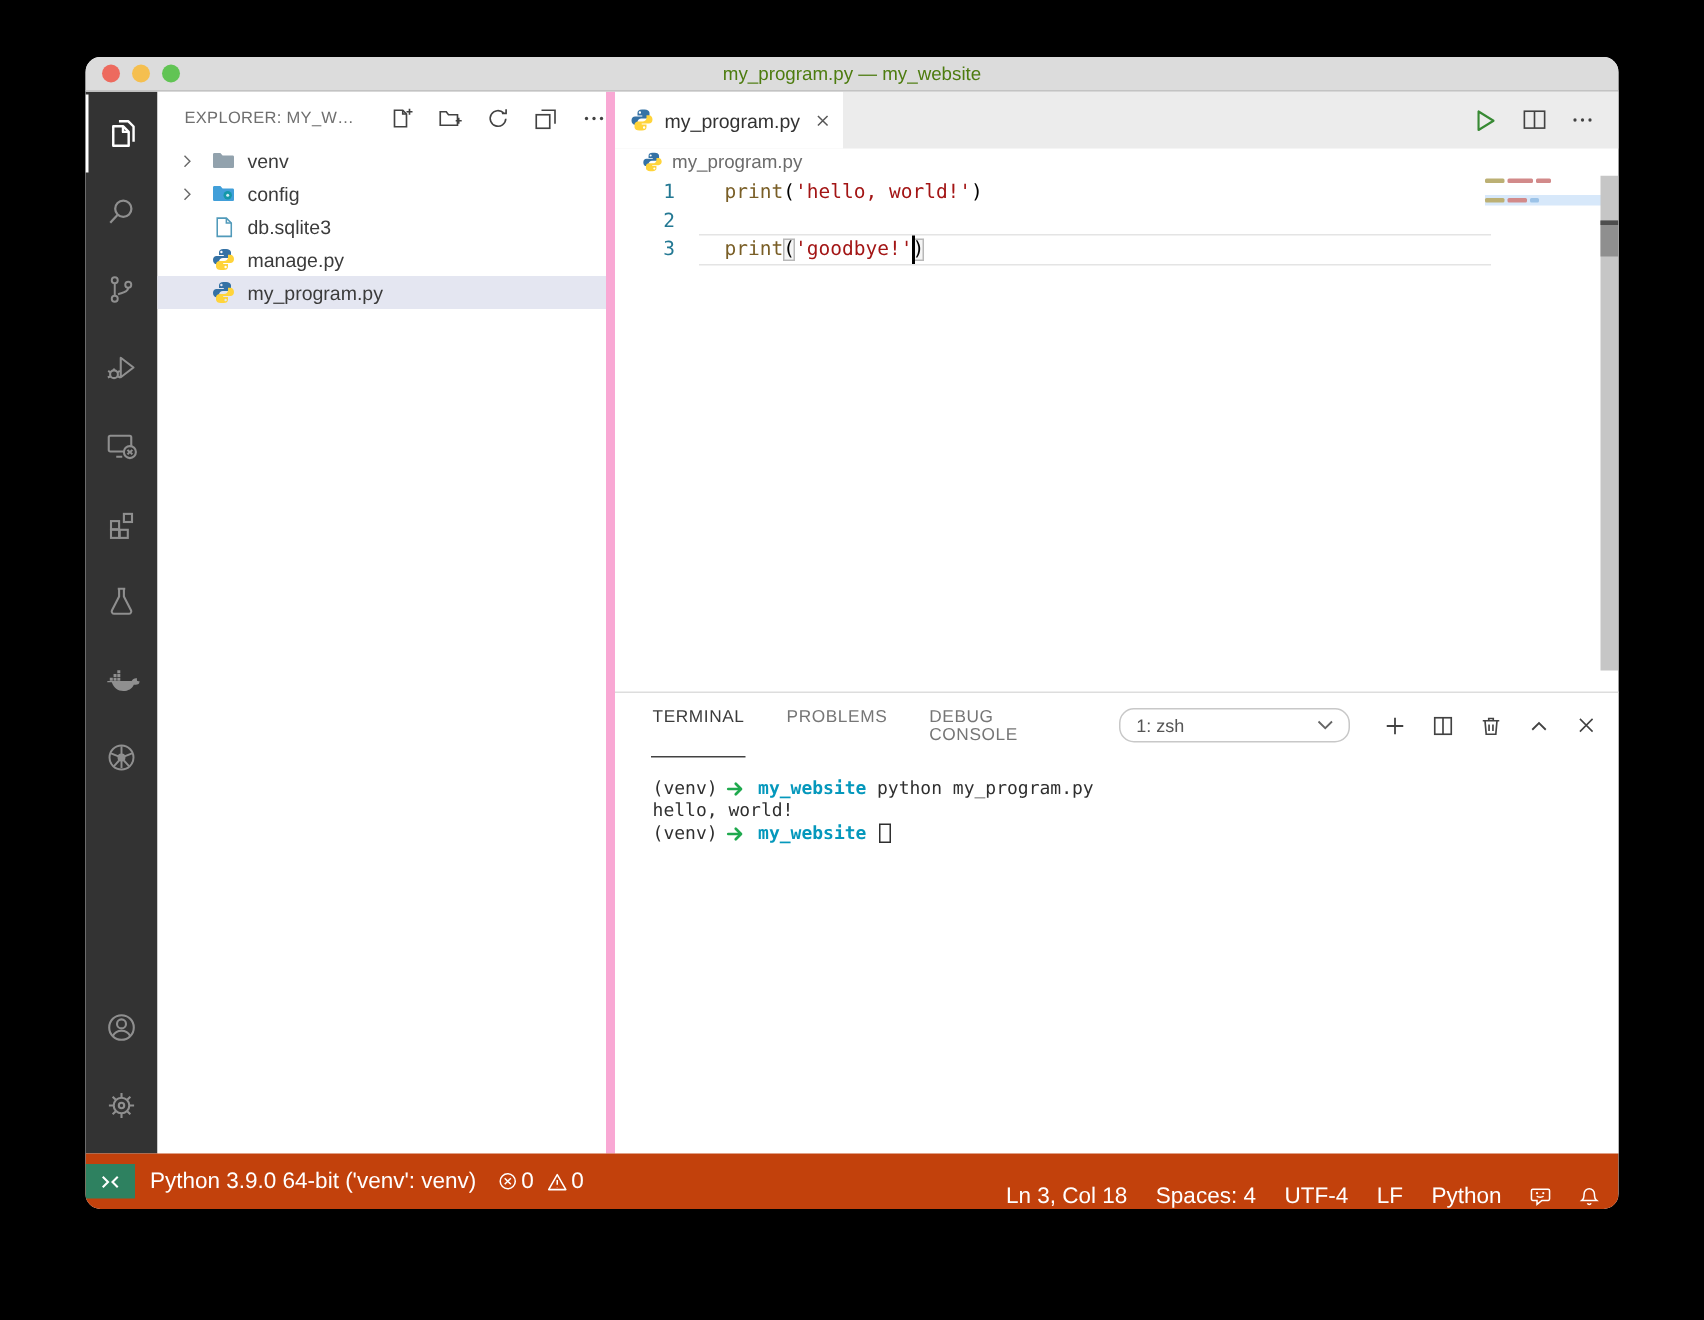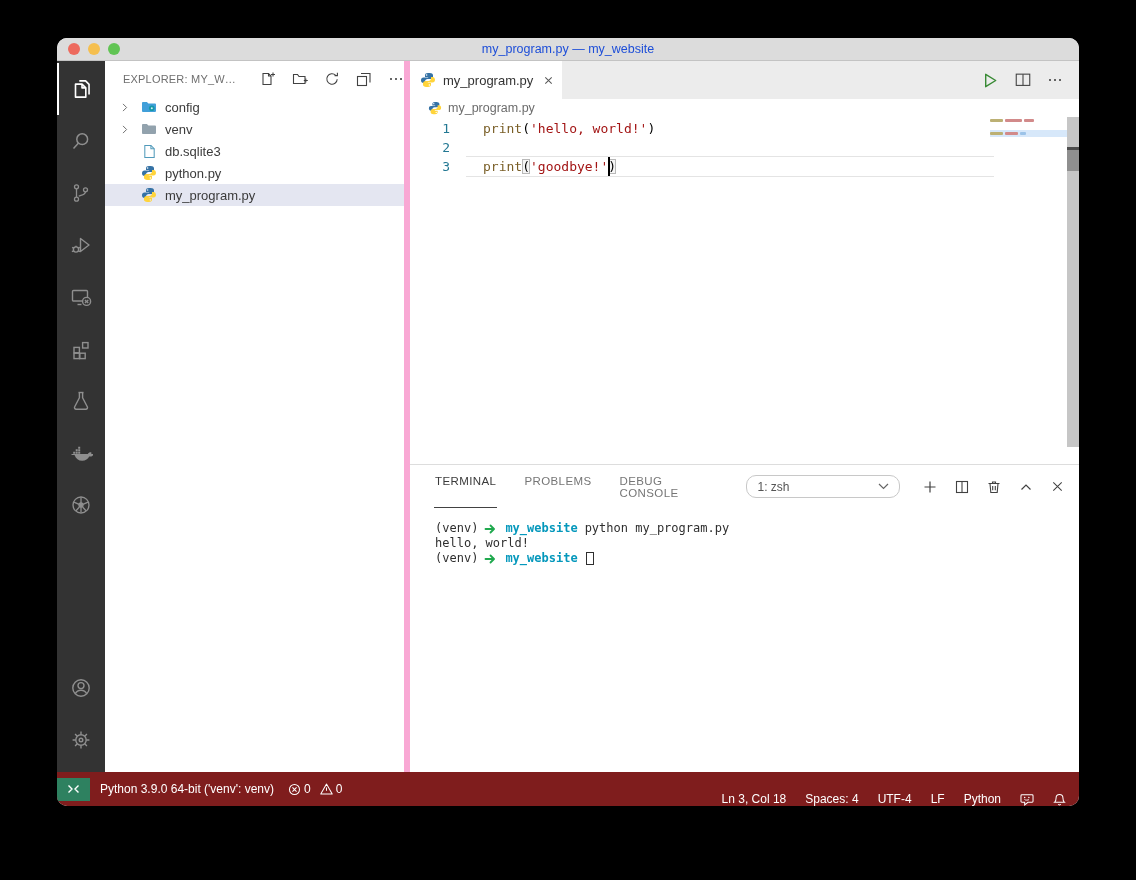--- a/index.html
+++ b/index.html
@@ -4,21 +4,21 @@
 <style>
   html,body{margin:0;padding:0;}
   body{width:1136px;height:880px;background:#000;font-family:"Liberation Sans",sans-serif;position:relative;overflow:hidden;}
   .window{position:absolute;left:57px;top:38px;width:1022px;height:768px;border-radius:10px;overflow:hidden;
           display:flex;flex-direction:column;background:#fff;box-shadow:0 22px 70px rgba(0,0,0,.65);}
   
   .titlebar{flex:0 0 22px;background:#dcdcdc;border-bottom:1px solid #c3c3c3;position:relative;display:flex;align-items:center;justify-content:center;}
   .traffic{position:absolute;left:11px;top:5px;display:flex;gap:8px;}
   .traffic span{width:12px;height:12px;border-radius:50%;display:block;}
   .tl-red{background:#ed6a5e;}.tl-yellow{background:#f5bf4f;}.tl-green{background:#61c454;}
-  .title-text{font-size:12.5px;color:#1d4ed8;}
+  .title-text{font-size:12.5px;color:#4d7c0f;}
   
   .bodyrow{flex:1;display:flex;min-height:0;}
   .activitybar{flex:0 0 48px;background:#333333;display:flex;flex-direction:column;align-items:center;color:#8f8f8f;}
   .ab-item{width:48px;height:52px;display:flex;align-items:center;justify-content:center;box-sizing:border-box;cursor:pointer;}
   .ab-item.active{color:#ffffff;border-left:2px solid #fff;}
   .ab-top{margin-top:2px;display:flex;flex-direction:column;}
   .ab-bottom{margin-top:auto;margin-bottom:6px;display:flex;flex-direction:column;}
   
   .sidebar{flex:0 0 300px;background:#ffffff;border-right:6px solid #f9a8d4;display:flex;flex-direction:column;box-sizing:border-box;}
   .sidebar-header{flex:0 0 35px;display:flex;align-items:center;padding-left:18px;}
@@ -66,21 +66,21 @@
   .shell-select{margin-left:30px;width:158px;height:23px;border:1px solid #c8c8c8;border-radius:10px;display:flex;align-items:center;justify-content:space-between;padding:0 10px;font-size:12px;color:#555;box-sizing:border-box;cursor:pointer;background:#fff;}
   .panel-actions{margin-left:22px;display:flex;gap:16px;color:#424242;align-items:center;}
   .panel-actions>*{cursor:pointer;display:flex;}
   .terminal-body{flex:1;padding:13px 0 0 25px;font-family:"DejaVu Sans Mono",monospace;font-size:12px;line-height:15px;color:#2f2f2f;cursor:text;}
   .t-line{white-space:pre;display:flex;align-items:center;}
   .t-arrow{margin:0 9px 0 6px;display:flex;}
   .t-dir{color:#0598bc;font-weight:bold;}
   .t-cmd{margin-left:7px;}
   .t-cursor{display:inline-block;width:8px;height:13px;border:1.5px solid #2f2f2f;margin-left:8px;box-sizing:border-box;}
   
-  .statusbar{flex:0 0 23px;background:#7f1d1d;display:flex;align-items:center;color:#fff;font-size:12px;}
+  .statusbar{flex:0 0 23px;background:#c2410c;display:flex;align-items:center;color:#fff;font-size:15px;}
   .sb-remote{width:33px;height:23px;background:#2e8160;display:flex;align-items:center;justify-content:center;cursor:pointer;}
   .sb-item{display:flex;align-items:center;gap:4px;cursor:pointer;white-space:nowrap;}
   .sb-interpreter{margin-left:10px;}
   .sb-problems{margin-left:14px;gap:3px;}
   .sb-problems .num{margin-right:6px;}
   .sb-right{margin-left:auto;display:flex;align-items:center;gap:19px;padding-right:13px;margin-top:20px;}
   .icon16{width:16px;height:16px;display:flex;align-items:center;justify-content:center;}
   svg{display:block;}
 </style>
 </head>
@@ -273,39 +273,39 @@
       </div>
       <div class="tree">
         <div class="tree-row">
           <span class="chev">
               <svg viewBox="0 0 10 12" width="8" height="11">
                 <path d="M2.5 1.5 7 6l-4.5 4.5" stroke="#6a6a6a" fill="none" stroke-width="1.2"></path>
               </svg>
             </span>
           <span class="tree-icon">
               <svg viewBox="0 0 16 16" width="16" height="16">
-                <path d="M1 3.9c0-.5.4-.9.9-.9h4l1.5 1.6h6.7c.5 0 .9.4.9.9v6.6c0 .5-.4.9-.9.9H1.9a.9.9 0 0 1-.9-.9z" fill="#419fd9"></path>
-                <circle cx="10.8" cy="9.2" r="2.8" fill="#1498a8"></circle>
-                <circle cx="10.8" cy="9.2" r="1" fill="#d2ecf4"></circle>
-              </svg>
-            </span>
-          <span class="tree-label">config</span>
+                <path d="M1 3.9c0-.5.4-.9.9-.9h4l1.5 1.6h6.7c.5 0 .9.4.9.9v6.6c0 .5-.4.9-.9.9H1.9a.9.9 0 0 1-.9-.9z" fill="#92a2ad"></path>
+              </svg>
+            </span>
+          <span class="tree-label">venv</span>
         </div>
         <div class="tree-row">
           <span class="chev">
               <svg viewBox="0 0 10 12" width="8" height="11">
                 <path d="M2.5 1.5 7 6l-4.5 4.5" stroke="#6a6a6a" fill="none" stroke-width="1.2"></path>
               </svg>
             </span>
           <span class="tree-icon">
               <svg viewBox="0 0 16 16" width="16" height="16">
-                <path d="M1 3.9c0-.5.4-.9.9-.9h4l1.5 1.6h6.7c.5 0 .9.4.9.9v6.6c0 .5-.4.9-.9.9H1.9a.9.9 0 0 1-.9-.9z" fill="#92a2ad"></path>
-              </svg>
-            </span>
-          <span class="tree-label">venv</span>
+                <path d="M1 3.9c0-.5.4-.9.9-.9h4l1.5 1.6h6.7c.5 0 .9.4.9.9v6.6c0 .5-.4.9-.9.9H1.9a.9.9 0 0 1-.9-.9z" fill="#419fd9"></path>
+                <circle cx="10.8" cy="9.2" r="2.8" fill="#1498a8"></circle>
+                <circle cx="10.8" cy="9.2" r="1" fill="#d2ecf4"></circle>
+              </svg>
+            </span>
+          <span class="tree-label">config</span>
         </div>
         <div class="tree-row">
           <span class="chev"></span>
           <span class="tree-icon">
               <svg viewBox="0 0 16 16" width="15" height="15">
                 <g stroke="#519aba" fill="#fff" stroke-width="1.1">
                   <path d="M3 1.5h6.5L13 5v9.5H3z"></path>
                   <path d="M9.5 1.5V5H13" fill="none"></path>
                 </g>
               </svg>
@@ -313,21 +313,21 @@
           <span class="tree-label">db.sqlite3</span>
         </div>
         <div class="tree-row">
           <span class="chev"></span>
           <span class="tree-icon">
               <svg viewBox="0 0 16 16" width="16" height="16">
                 <path fill="#3572a5" d="M8 1C6 1 5 1.9 5 3.2V5h3.2v.6H3.4C2 5.6 1 6.6 1 8.3s1 2.8 2.4 2.8H5V9.4C5 8 6.2 7 7.6 7h3C11.9 7 13 6 13 4.7V3.2C13 1.9 11.5 1 9.8 1H8zM6.6 2.2a.8.8 0 1 1 0 1.6.8.8 0 0 1 0-1.6z"></path>
                 <path fill="#ffd43b" d="M8 15c2 0 3-.9 3-2.2V11H7.8v-.6h4.8c1.4 0 2.4-1 2.4-2.7s-1-2.8-2.4-2.8H11v1.7C11 8 9.8 9 8.4 9h-3C4.1 9 3 10 3 11.3v1.5C3 14.1 4.5 15 6.2 15H8zm1.4-1.2a.8.8 0 1 1 0-1.6.8.8 0 0 1 0 1.6z"></path>
               </svg>
             </span>
-          <span class="tree-label">python.py</span>
+          <span class="tree-label">manage.py</span>
         </div>
         <div class="tree-row selected">
           <span class="chev"></span>
           <span class="tree-icon">
               <svg viewBox="0 0 16 16" width="16" height="16">
                 <path fill="#3572a5" d="M8 1C6 1 5 1.9 5 3.2V5h3.2v.6H3.4C2 5.6 1 6.6 1 8.3s1 2.8 2.4 2.8H5V9.4C5 8 6.2 7 7.6 7h3C11.9 7 13 6 13 4.7V3.2C13 1.9 11.5 1 9.8 1H8zM6.6 2.2a.8.8 0 1 1 0 1.6.8.8 0 0 1 0-1.6z"></path>
                 <path fill="#ffd43b" d="M8 15c2 0 3-.9 3-2.2V11H7.8v-.6h4.8c1.4 0 2.4-1 2.4-2.7s-1-2.8-2.4-2.8H11v1.7C11 8 9.8 9 8.4 9h-3C4.1 9 3 10 3 11.3v1.5C3 14.1 4.5 15 6.2 15H8zm1.4-1.2a.8.8 0 1 1 0-1.6.8.8 0 0 1 0 1.6z"></path>
               </svg>
             </span>
           <span class="tree-label">my_program.py</span>

